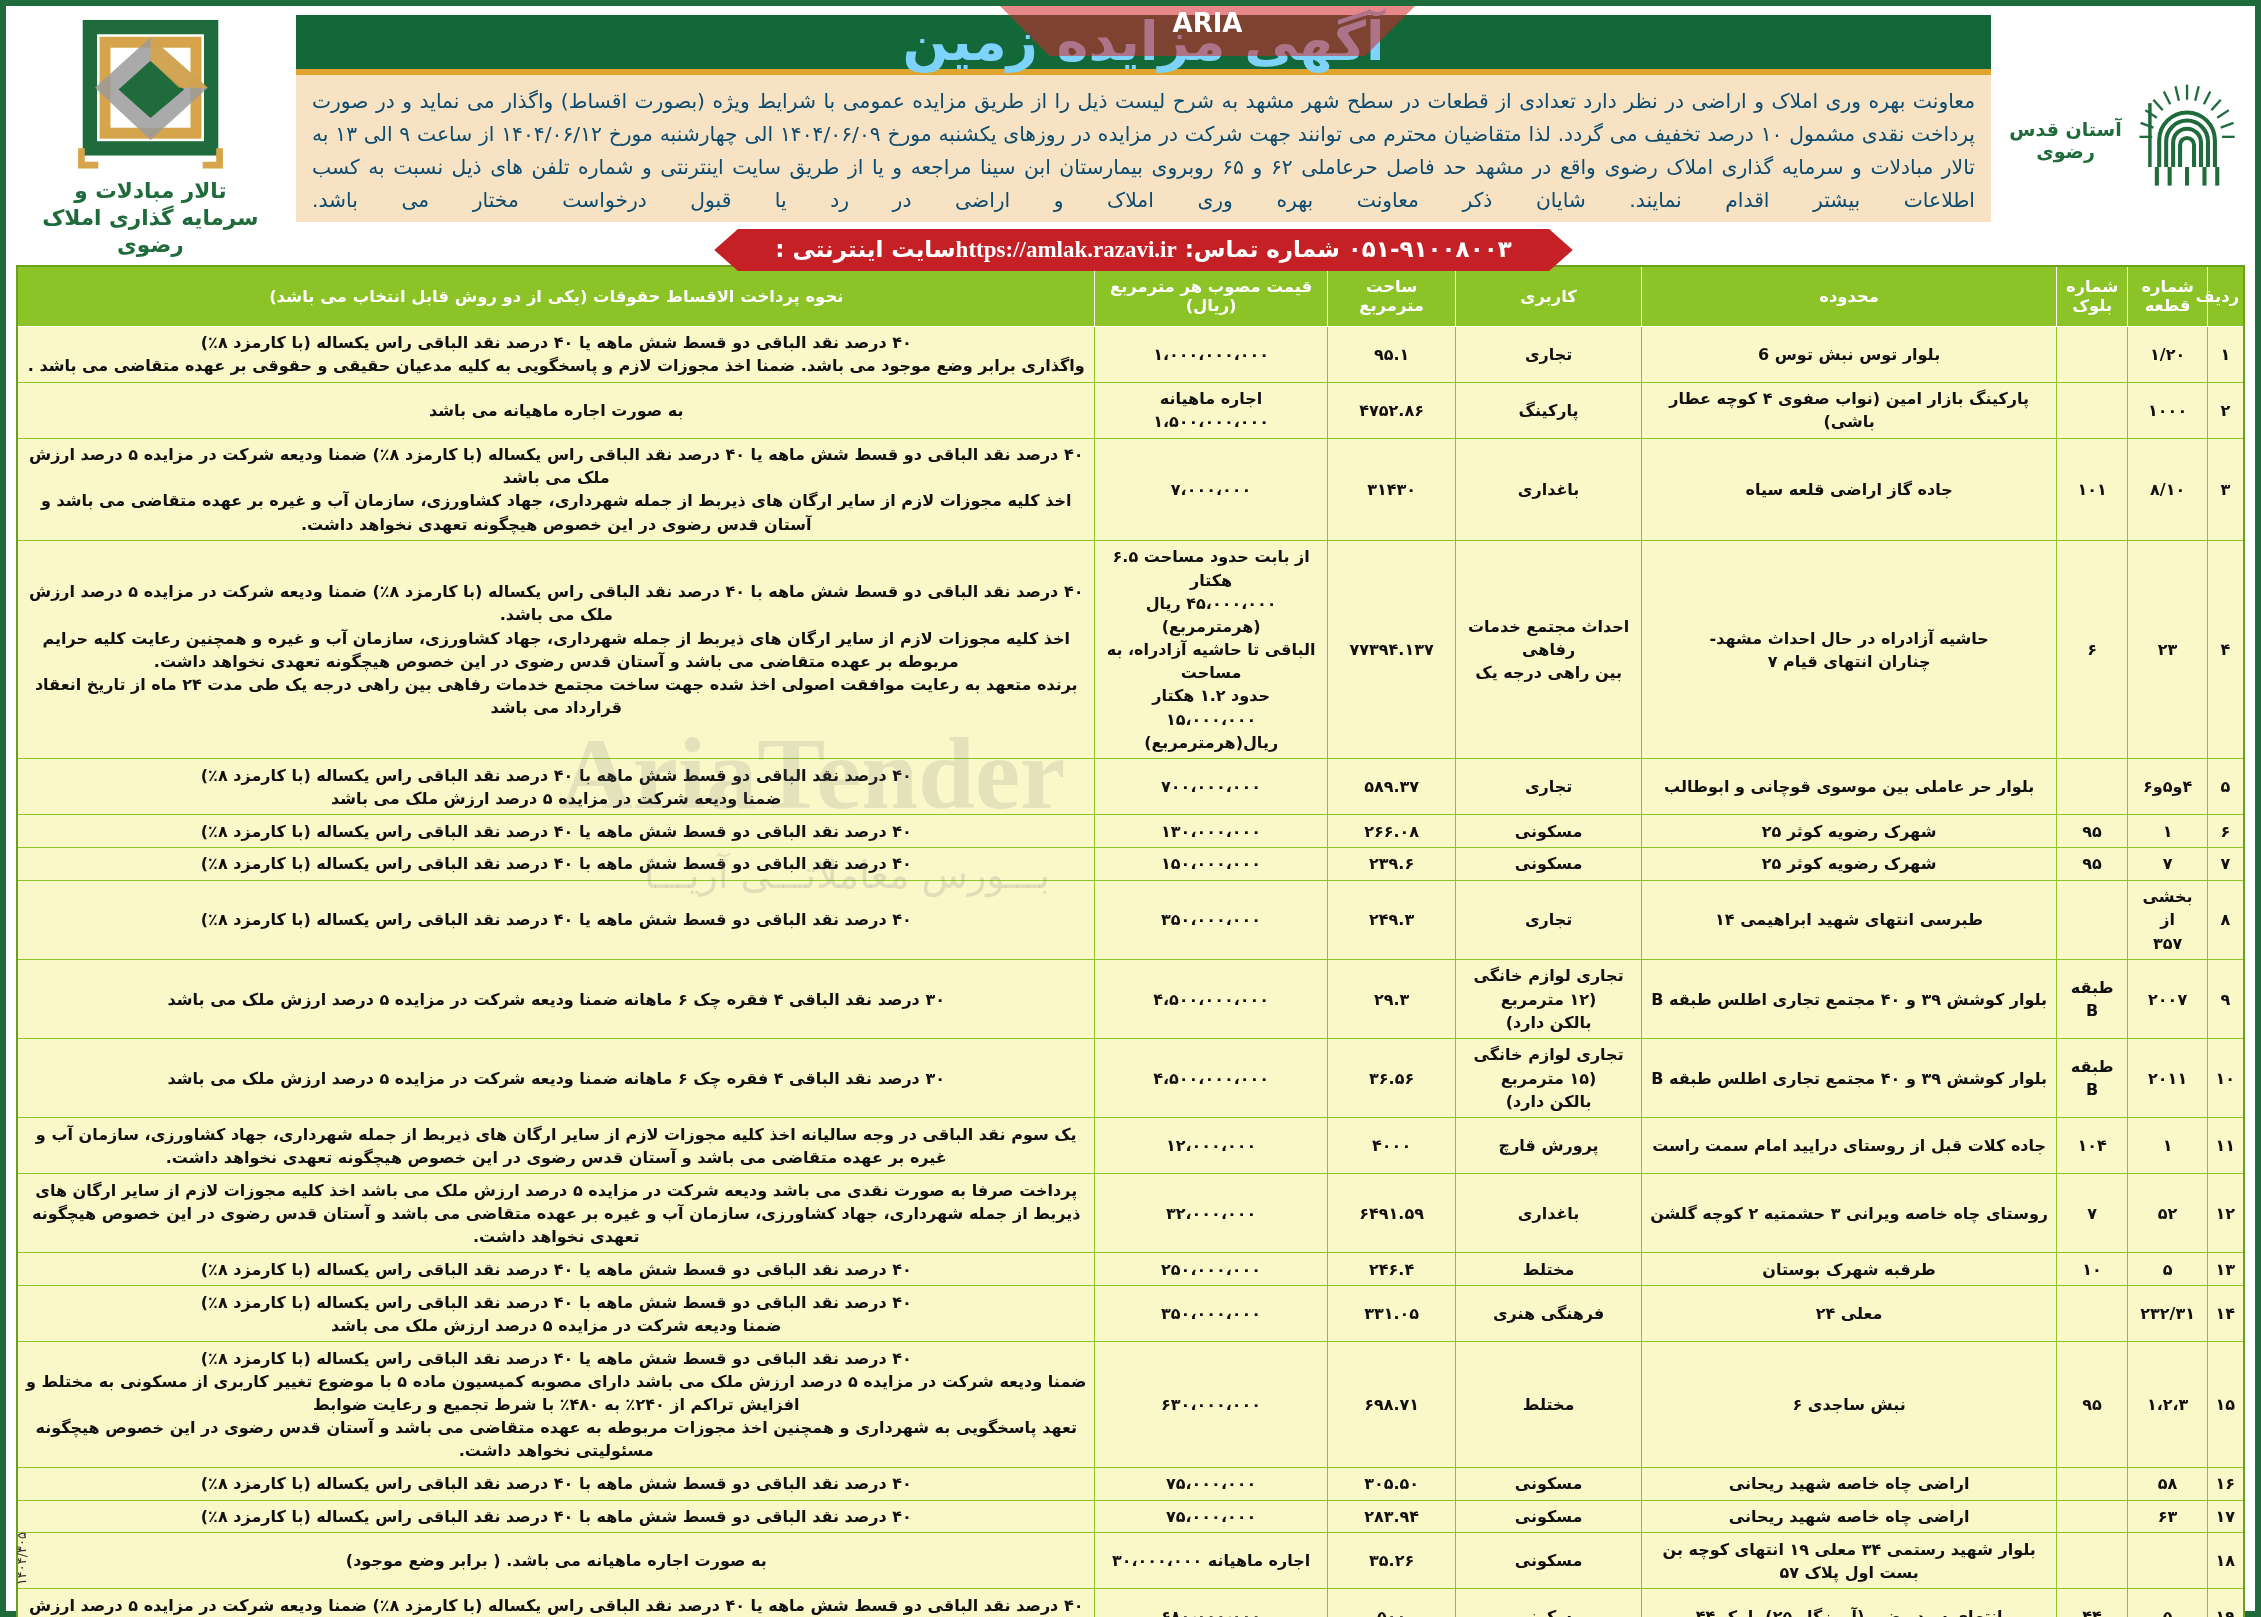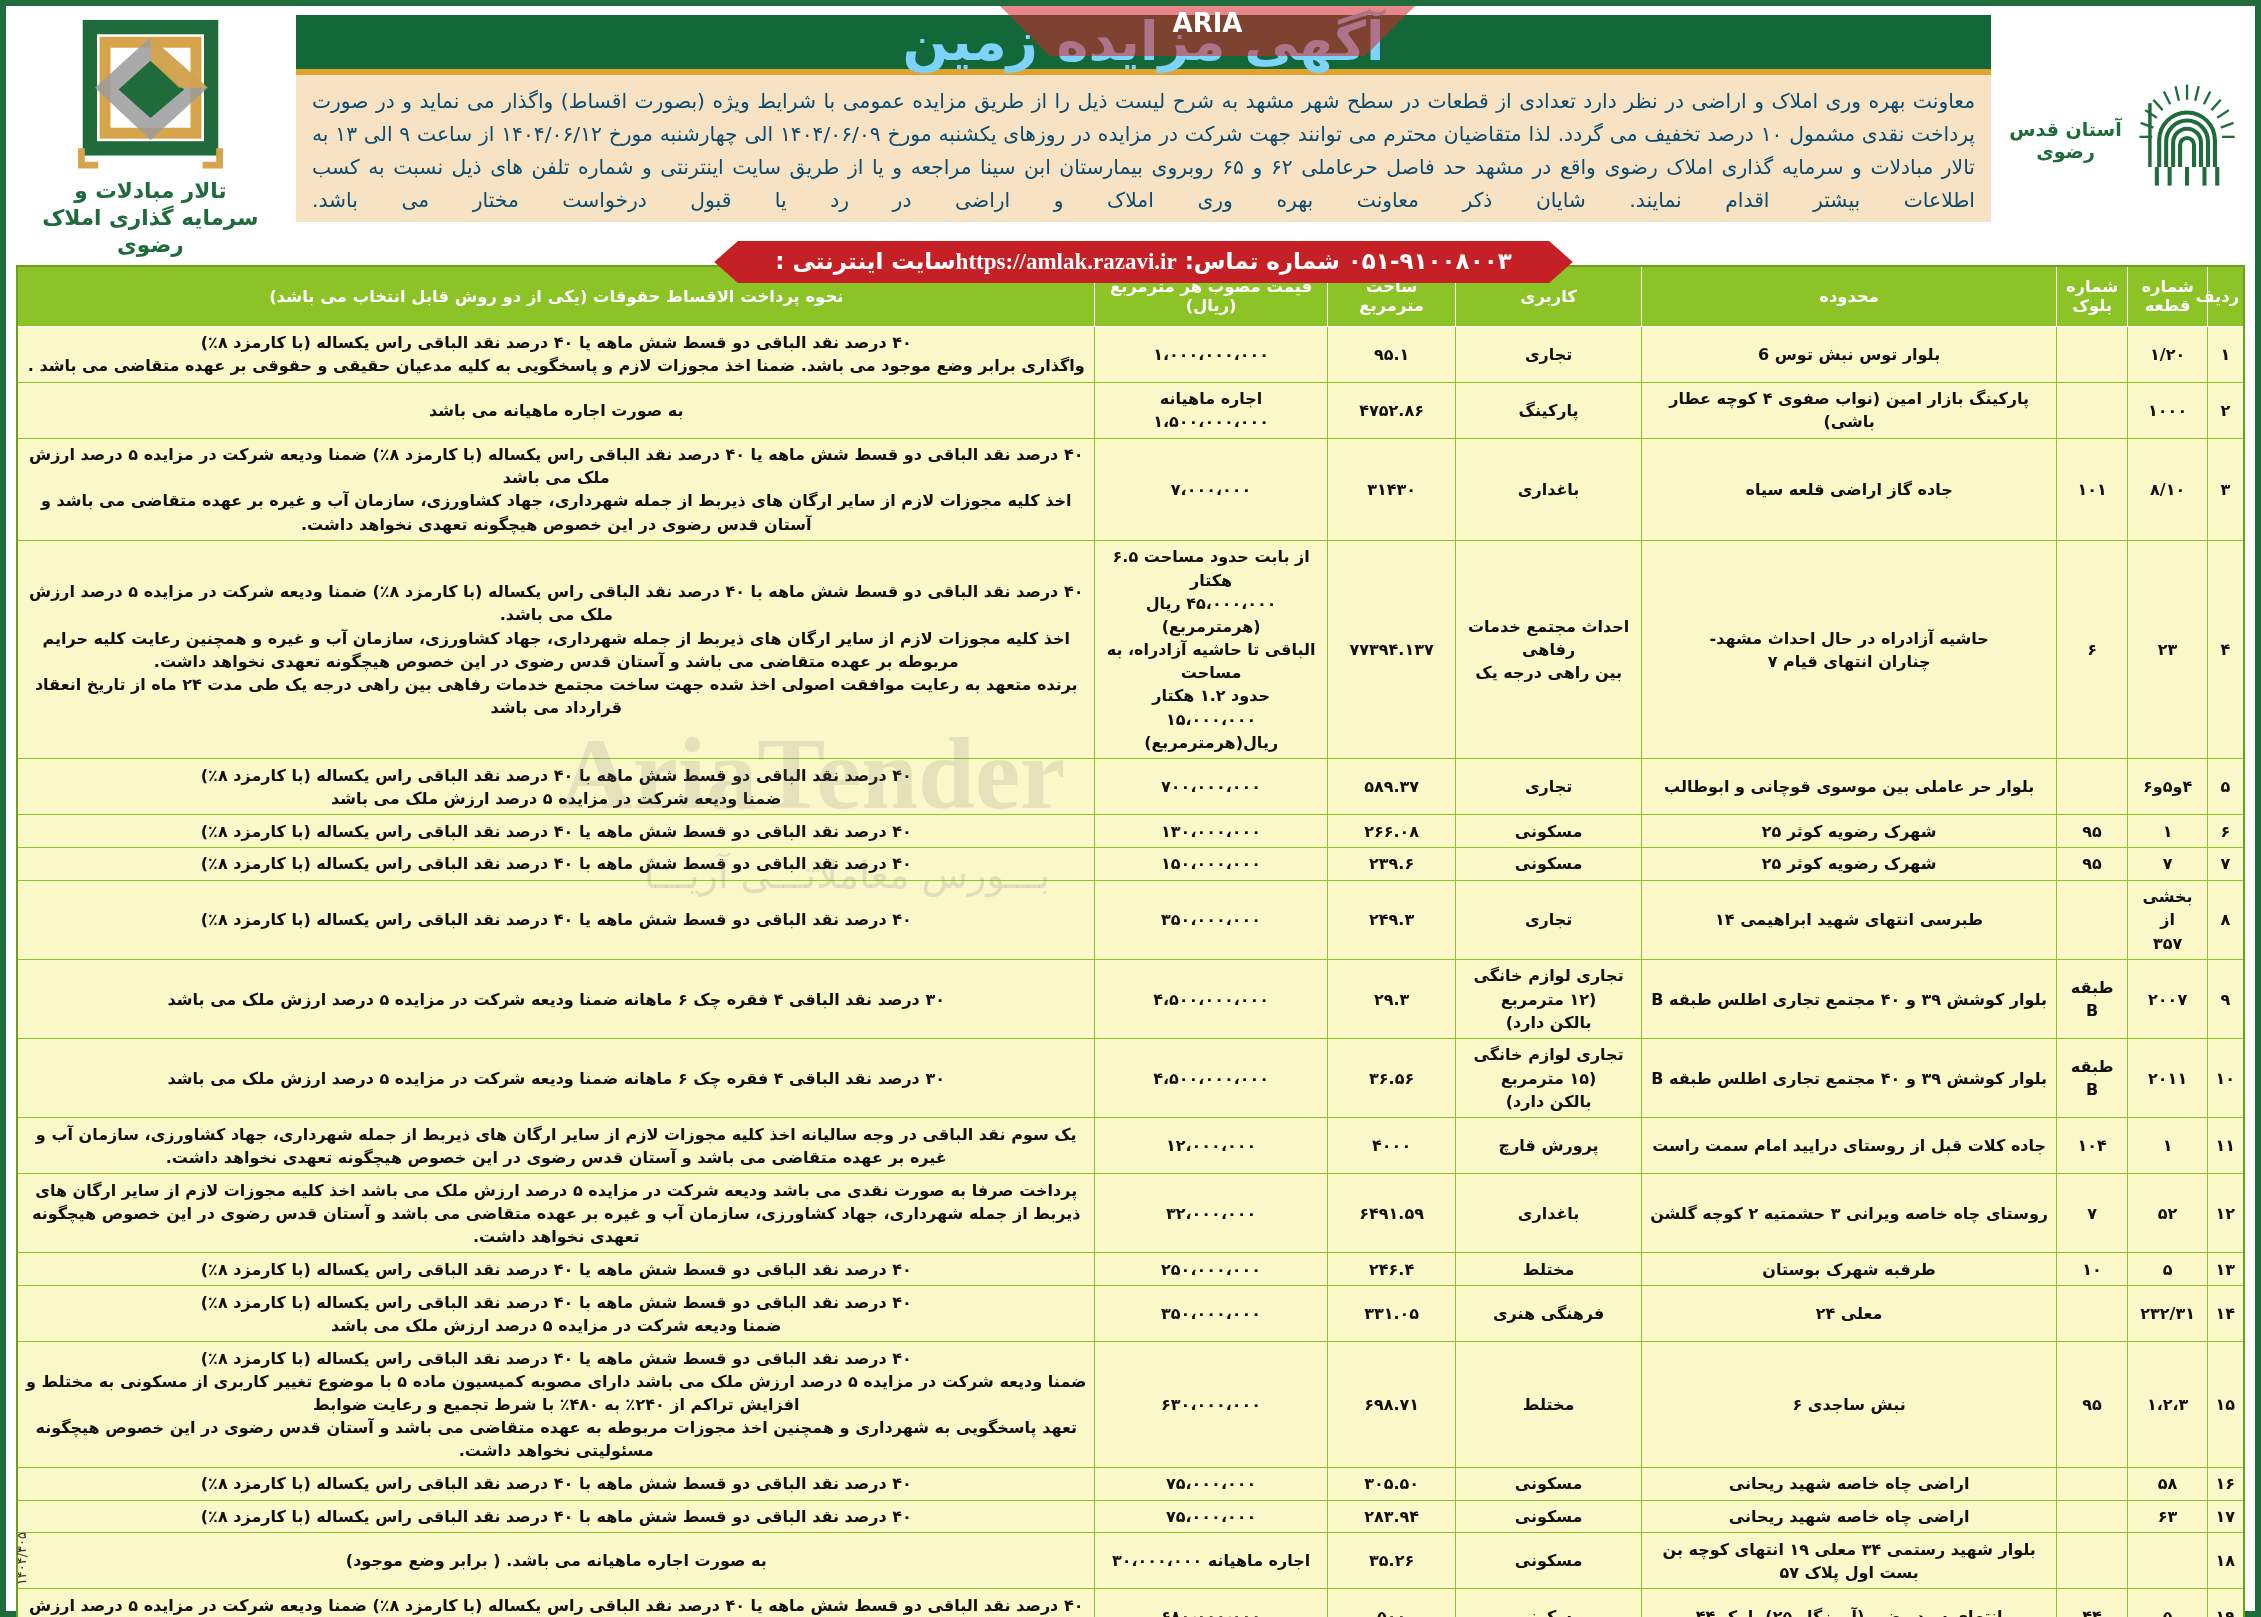--- a/index.html
+++ b/index.html
@@ -108,21 +108,21 @@
     line-height: 1.62;
     color: #0c4a6e;
     text-align: justify;
     text-align-last: justify;
     font-weight: normal;
   }
 
   .contact-ribbon-wrap {
     display: flex;
     justify-content: center;
-    margin-top: 19px;
+    margin-top: 7px;
     padding-bottom: 3.5px;
     align-items: flex-end;
   }
   .contact-ribbon {
     background: #c42026;
     color: #ffffff;
     font-size: 23px;
     font-weight: bold;
     padding: 7.8px 61px;
     clip-path: polygon(24px 0, calc(100% - 24px) 0, 100% 50%, calc(100% - 24px) 100%, 24px 100%, 0 50%);

